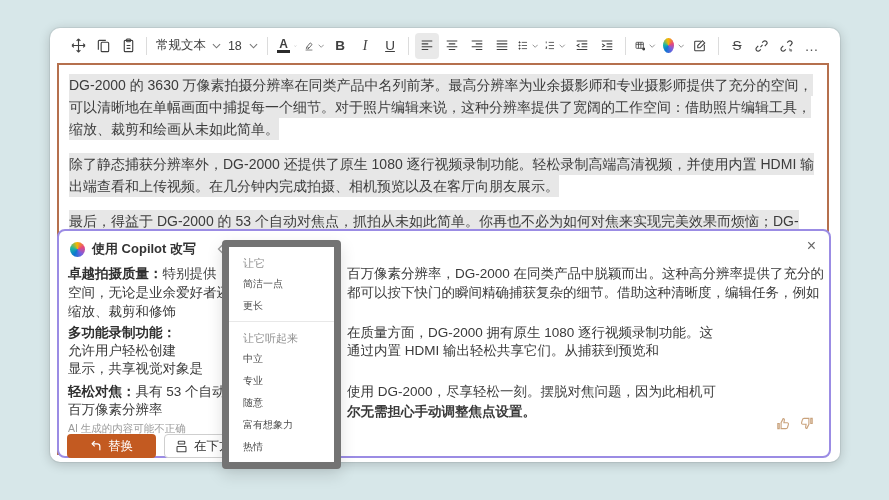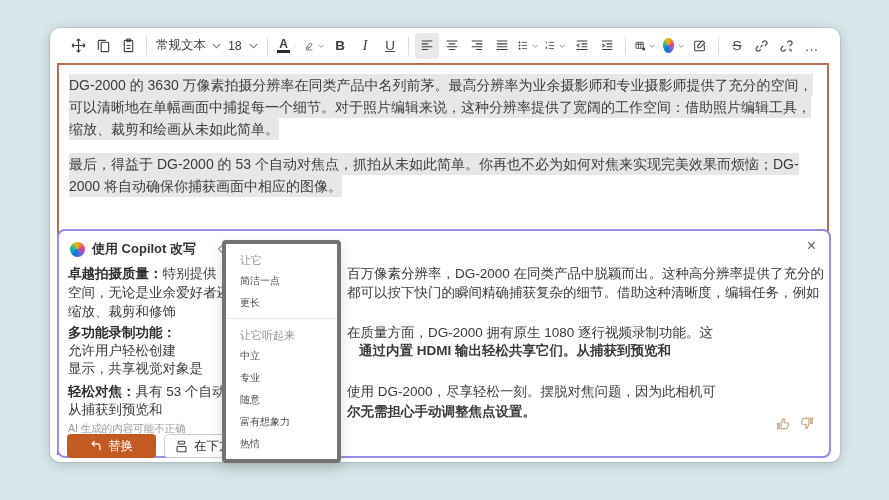--- a/index.html
+++ b/index.html
@@ -71,21 +71,21 @@
   }
   .icon-btn {
     width:26px; height:24px; border-radius:4px; background:transparent; border:none;
     display:flex; align-items:center; justify-content:center;
   }
   .icon-btn.active { background:#e2e2e2; }
   .thumbs { position:absolute; right:14px; top:185px; display:flex; gap:10px; }
   
   .menu {
     position:absolute; left:222px; top:240px; width:119px; z-index:5;
-    background:#fff; border:4px solid #737373; border-radius:4px;
+    background:#fff; border:7px solid #737373; border-radius:4px;
     box-shadow:0 6px 16px rgba(0,0,0,.13); padding:4px 0;
   }
   .menu-header { font-size:11px; color:#8f8f8f; padding:5px 14px 2px; }
   .menu-item { font-size:10px; color:#4a4a4a; padding:4px 14px; cursor:default; }
   .menu-div { height:1px; background:#e8e8e8; margin:4px 0; }
 </style>
 </head>
 <body>
 
 <div class="window">
@@ -249,20 +249,21 @@
           <circle cx="12.8" cy="12.8" r="1.5" fill="#8a8a8a" stroke="none"></circle>
       </svg>
     </div>
     <div class="tb-btn">
         <span class="more-glyph">…</span>
       </div>
   </div>
 
   <div class="textbox">
     <p class="doc-p"><span class="hl">DG-2000 的 3630 万像素拍摄分辨率在同类产品中名列前茅。最高分辨率为业余摄影师和专业摄影师提供了充分的空间，可以清晰地在单幅画面中捕捉每一个细节。对于照片编辑来说，这种分辨率提供了宽阔的工作空间：借助照片编辑工具，缩放、裁剪和绘画从未如此简单。</span></p>
+    <p class="doc-p"><span class="hl">除了静态捕获分辨率外，DG-2000 还提供了原生 1080 逐行视频录制功能。轻松录制高端高清视频，并使用内置 HDMI 输出端查看和上传视频。在几分钟内完成拍摄、相机预览以及在客厅向朋友展示。</span></p>
     <p class="doc-p"><span class="hl">最后，得益于 DG-2000 的 53 个自动对焦点，抓拍从未如此简单。你再也不必为如何对焦来实现完美效果而烦恼；DG-2000 将自动确保你捕获画面中相应的图像。</span></p>
   </div>
 
   <div class="panel">
     <div class="panel-header">
       <span class="copilot-dot"></span>
       <span class="panel-title">使用 Copilot 改写</span>
       <span class="pager-group">
         <svg width="7" height="10" viewBox="0 0 7 10" fill="none" stroke="#999" stroke-width="1.3">
             <path d="M5.5 1L1.5 5l4 4"></path>
@@ -277,26 +278,26 @@
 
     <div class="frag" style="left:9px; top:34px;"><b>卓越拍摄质量：</b><span>特别提供</span></div>
     <div class="frag" style="left:288px; top:34px;">百万像素分辨率，DG-2000 在同类产品中脱颖而出。这种高分辨率提供了充分的</div>
     <div class="frag" style="left:9px; top:53px;">空间，无论是业余爱好者还是专</div>
     <div class="frag" style="left:288px; top:53px;">都可以按下快门的瞬间精确捕获复杂的细节。借助这种清晰度，编辑任务，例如</div>
     <div class="frag" style="left:9px; top:72px;">缩放、裁剪和修饰</div>
 
     <div class="frag" style="left:9px; top:93px;"><b>多功能录制功能：</b></div>
     <div class="frag" style="left:288px; top:93px;">在质量方面，DG-2000 拥有原生 1080 逐行视频录制功能。这</div>
     <div class="frag" style="left:9px; top:111px;">允许用户轻松创建</div>
-    <div class="frag" style="left:300px; top:111px;font-weight:bold;">通过内置 HDMI 输出轻松共享它们。从捕获到预览和</div>
+    <div class="frag" style="left:288px; top:111px;">通过内置 HDMI 输出轻松共享它们。从捕获到预览和</div>
     <div class="frag" style="left:9px; top:129px;">显示，共享视觉对象是</div>
 
     <div class="frag" style="left:9px; top:152px;"><b>轻松对焦：</b><span>具有 53 个自动对焦</span></div>
     <div class="frag" style="left:288px; top:152px;">使用 DG-2000，尽享轻松一刻。摆脱对焦问题，因为此相机可</div>
-    <div class="frag" style="left:9px; top:170px;">从捕获到预览和</div>
+    <div class="frag" style="left:9px; top:170px;">百万像素分辨率</div>
     <div class="frag" style="left:288px; top:172px;font-weight:bold;">尔无需担心手动调整焦点设置。</div>
 
     <div class="disclaimer">AI 生成的内容可能不正确</div>
 
     <div class="actions">
       <button class="btn-replace">
         <svg width="12" height="12" viewBox="0 0 14 14" fill="none" stroke="#fff" stroke-width="1.4">
           <path d="M11.5 12V7.5a3 3 0 0 0-3-3H2.5"></path>
             <path d="M5.5 1.5l-3 3 3 3"></path>
         </svg>

